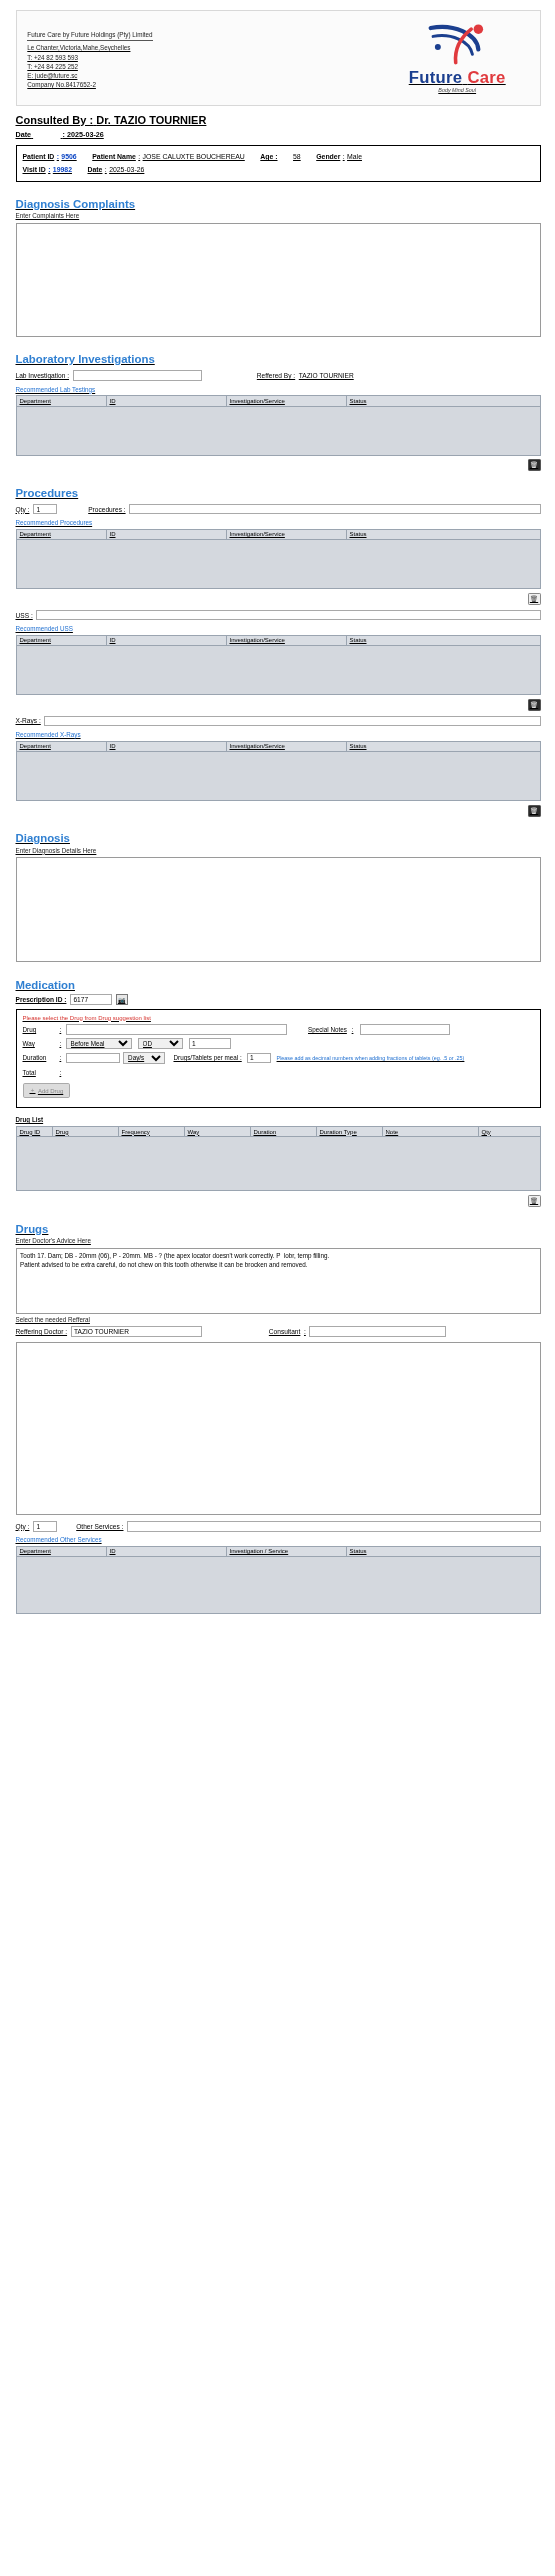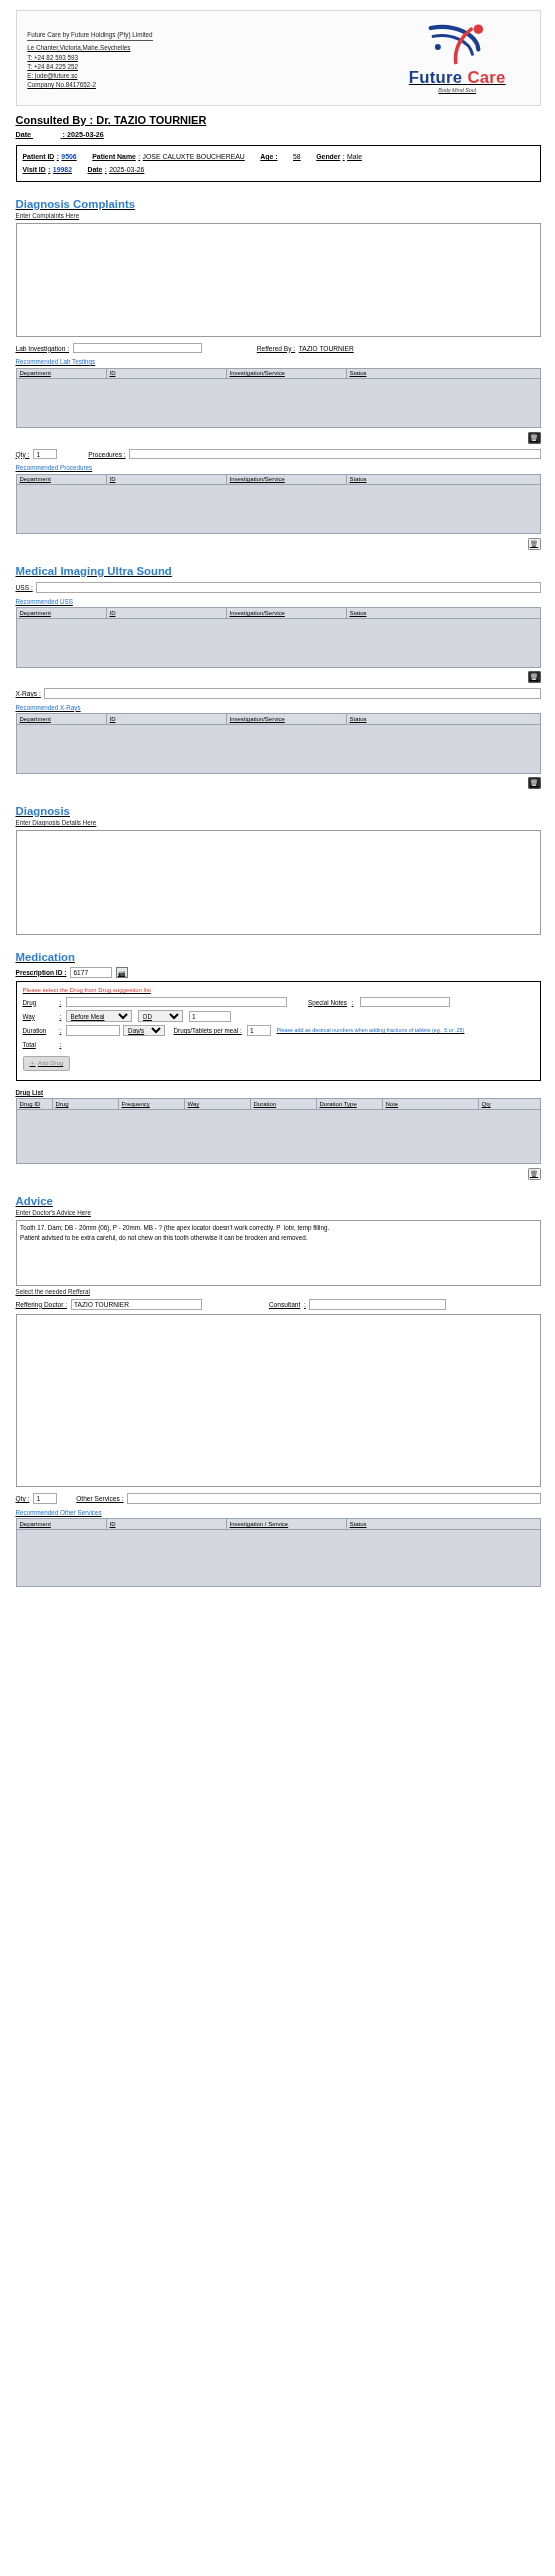--- a/index.html
+++ b/index.html
@@ -203,20 +203,21 @@
       <span>2025-03-26</span>
     </div>
   </div>
 
   
   <h2 class="sec">Diagnosis Complaints</h2>
   <div class="sub-note">Enter Complaints Here</div>
   <textarea class="box" style="height: 114px;" placeholder=""></textarea>
 
   
+  <h2 class="sec">Laboratory  Investigations</h2>
   <div class="row" style="margin-top:4.8px">
     <span class="lbl">Lab Investigation :</span>
     <input class="txt" style="width: 129px;" value="">
     <span style="width:48px"></span>
     <span class="lbl">Reffered By  :</span>
     <span class="lbl">TAZIO TOURNIER</span>
   </div>
   <div class="blue-link">Recommended Lab Testings</div>
   <table class="grid">
     <thead>
@@ -229,20 +230,21 @@
       </thead>
   </table>
   <div class="grid-body"></div>
   <div class="trash-row">
     <div class="trash">
         <span>🗑</span>
       </div>
   </div>
 
   
+  <h2 class="sec">Procedures</h2>
   <div class="row" style="margin-top:4.8px">
     <span class="lbl">Qty :</span>
     <input class="txt" style="width: 24px;" value="1">
     <span style="width:24px"></span>
     <span class="lbl">Procedures :</span>
     <input class="txt" style="flex: 1 1 0%;" value="">
   </div>
   <div class="blue-link">Recommended Procedures</div>
   <table class="grid">
     <thead>
@@ -255,21 +257,20 @@
       </thead>
   </table>
   <div class="grid-body"></div>
   <div class="trash-row">
     <div class="trash light">
         <span>🗑</span>
       </div>
   </div>
 
   
-  <h2 class="sec">Medical Imaging Ultra Sound</h2>
   <div class="row" style="margin-top:4.8px">
     <span class="lbl">USS :</span>
     <input class="txt" style="flex: 1 1 0%;" value="">
   </div>
   <div class="blue-link">Recommended USS</div>
   <table class="grid">
     <thead>
         <tr>
       <th style="width:90px">Department</th>
       <th style="width:120px">ID</th>
@@ -395,21 +396,21 @@
       </thead>
   </table>
   <div class="grid-body" style="height:54px"></div>
   <div class="trash-row">
     <div class="trash light">
         <span>🗑</span>
       </div>
   </div>
 
   
-  <h2 class="sec">Advice</h2>
+  <h2 class="sec">Drugs</h2>
   <div class="sub-note">Enter Doctor's Advice Here</div>
   <textarea class="box advice-text" style="height: 66px;">Tooth 17. Dam; DB - 20mm (06), P - 20mm. MB - ? (the apex locator doesn't work correctly. P  lobr, temp filling.
 Patient advised to be extra careful, do not chew on this tooth otherwise it can be brocken and removed.</textarea>
 
   
   <div class="sub-note">Select the needed Refferal</div>
   <div class="row" style="margin-top:3.6px">
     <span class="lbl">Reffering Doctor :</span>
     <input class="txt" style="width: 131px;" value="TAZIO TOURNIER">
     <span style="width:60px"></span>

